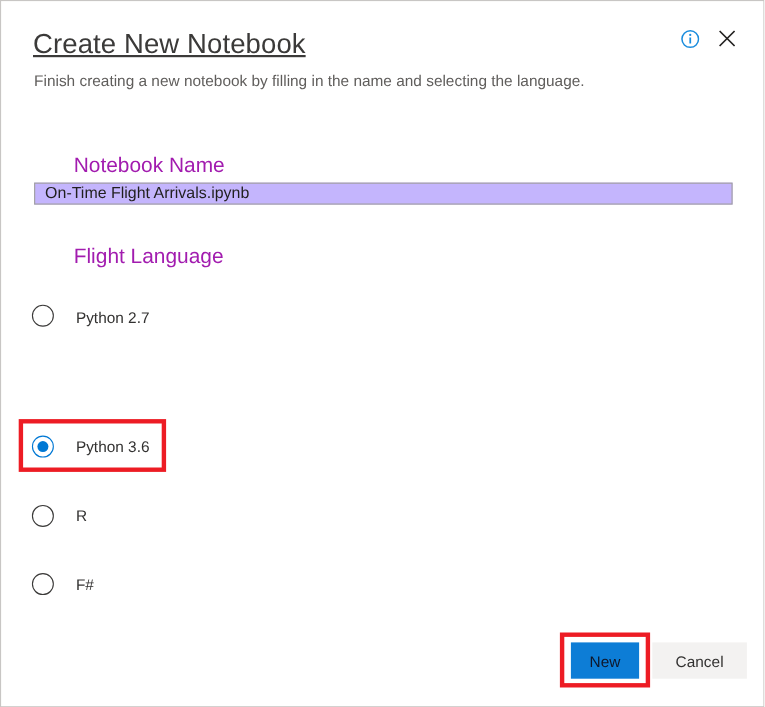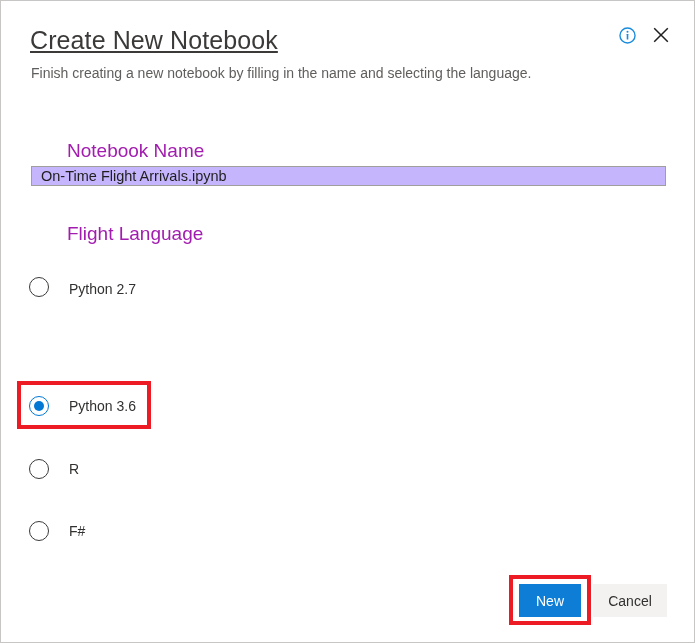--- a/index.html
+++ b/index.html
@@ -173,26 +173,26 @@
     font-size: 14px;
     cursor: pointer;
     padding: 0;
     border-radius: 0;
   }
   .btn-new {
     left: 518px;
     top: 583px;
     width: 62px;
     background: #0d7dd6;
-    color: #ffffff;
+    color: #0f172a;
   }
   .btn-cancel {
     left: 592px;
     top: 583px;
-    width: 74px;
+    width: 86px;
     background: #f3f2f1;
     color: #323130;
   }
 </style>
 </head>
 <body>
 
 <div class="dialog">
 
   <div class="header-icons">

